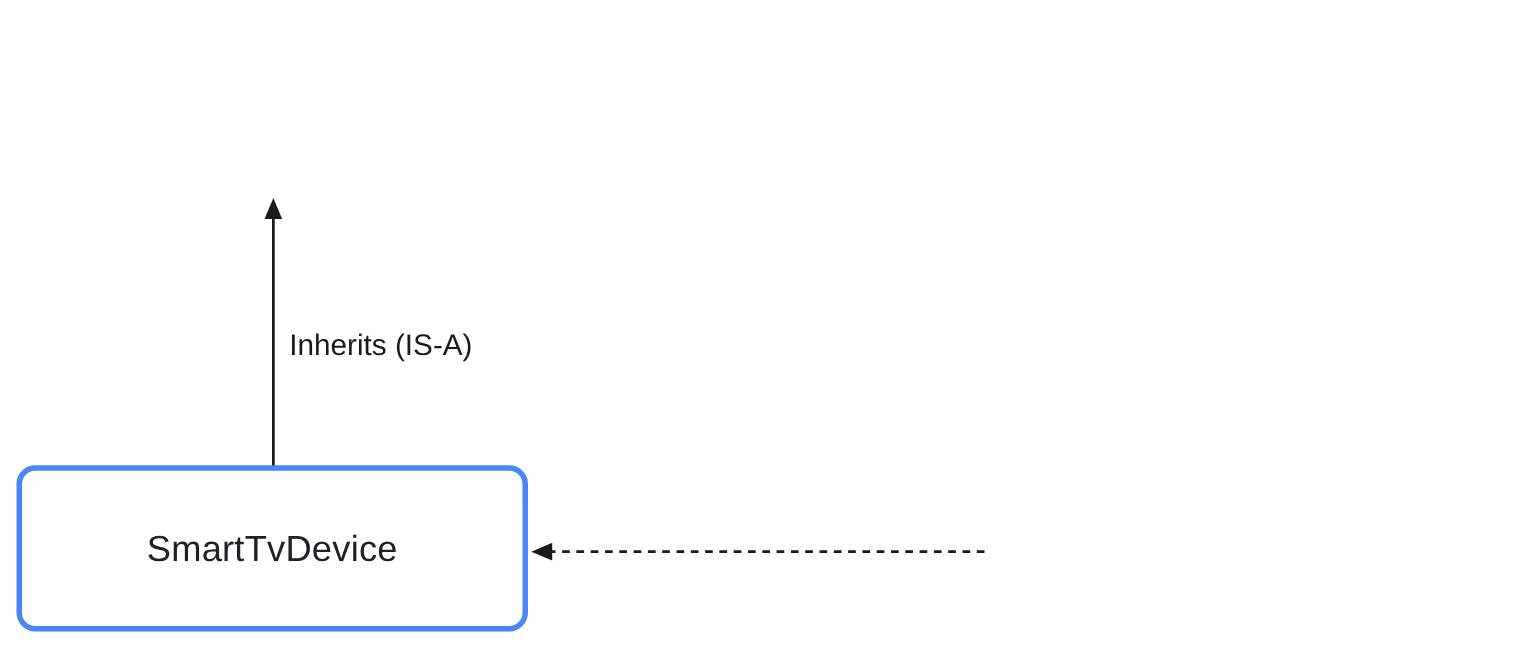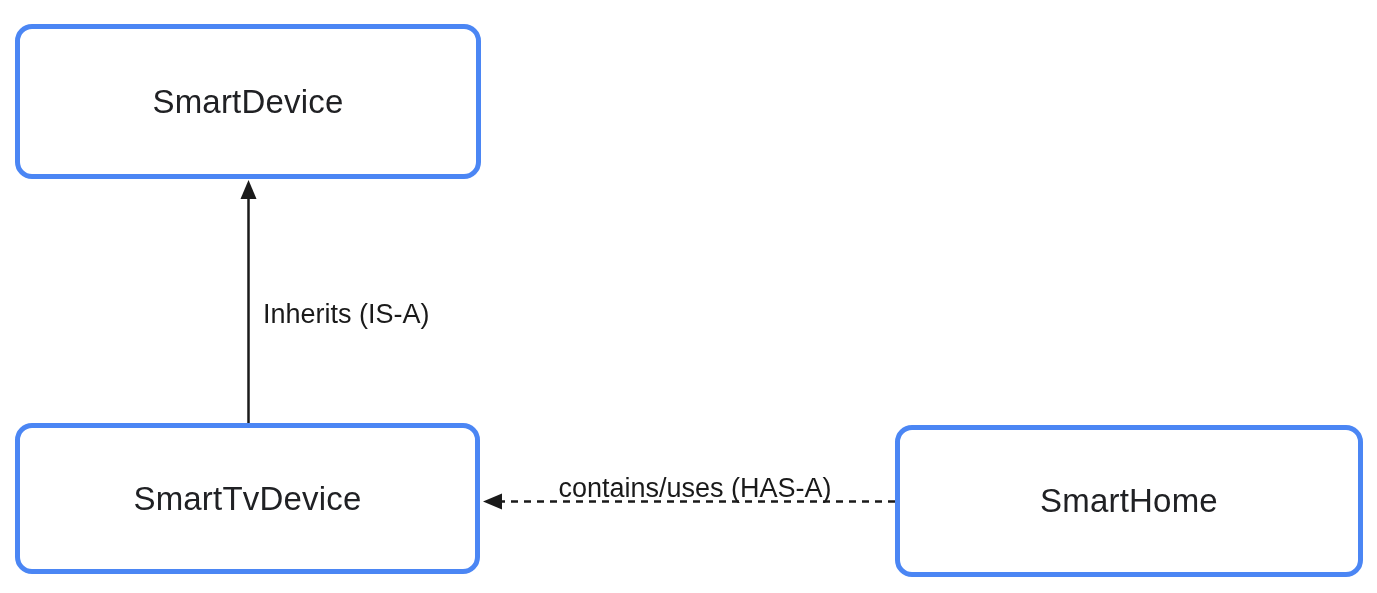--- a/index.html
+++ b/index.html
@@ -66,29 +66,22 @@
       <line class="solid-edge" x1="248.5" y1="426" x2="248.5" y2="196"></line>
       <polygon points="248.5,180 240.5,199 256.5,199"></polygon>
     </g>
 
     <g>
       <line class="dashed-edge" x1="895" y1="501.5" x2="500" y2="501.5"></line>
       <polygon points="483,501.5 502,493.5 502,509.5"></polygon>
     </g>
   </svg>
 
-  <div class="node node-smart-device">
-    <span>SmartDevice</span>
-  </div>
 
   <div class="node node-smart-tv-device">
     <span>SmartTvDevice</span>
   </div>
 
-  <div class="node node-smart-home">
-    <span>SmartHome</span>
-  </div>
 
   <div class="edge-label label-inherits">Inherits (IS-A)</div>
 
-  <div class="edge-label label-has-a">contains/uses (HAS-A)</div>
 
 </div>
 
 </body></html>

